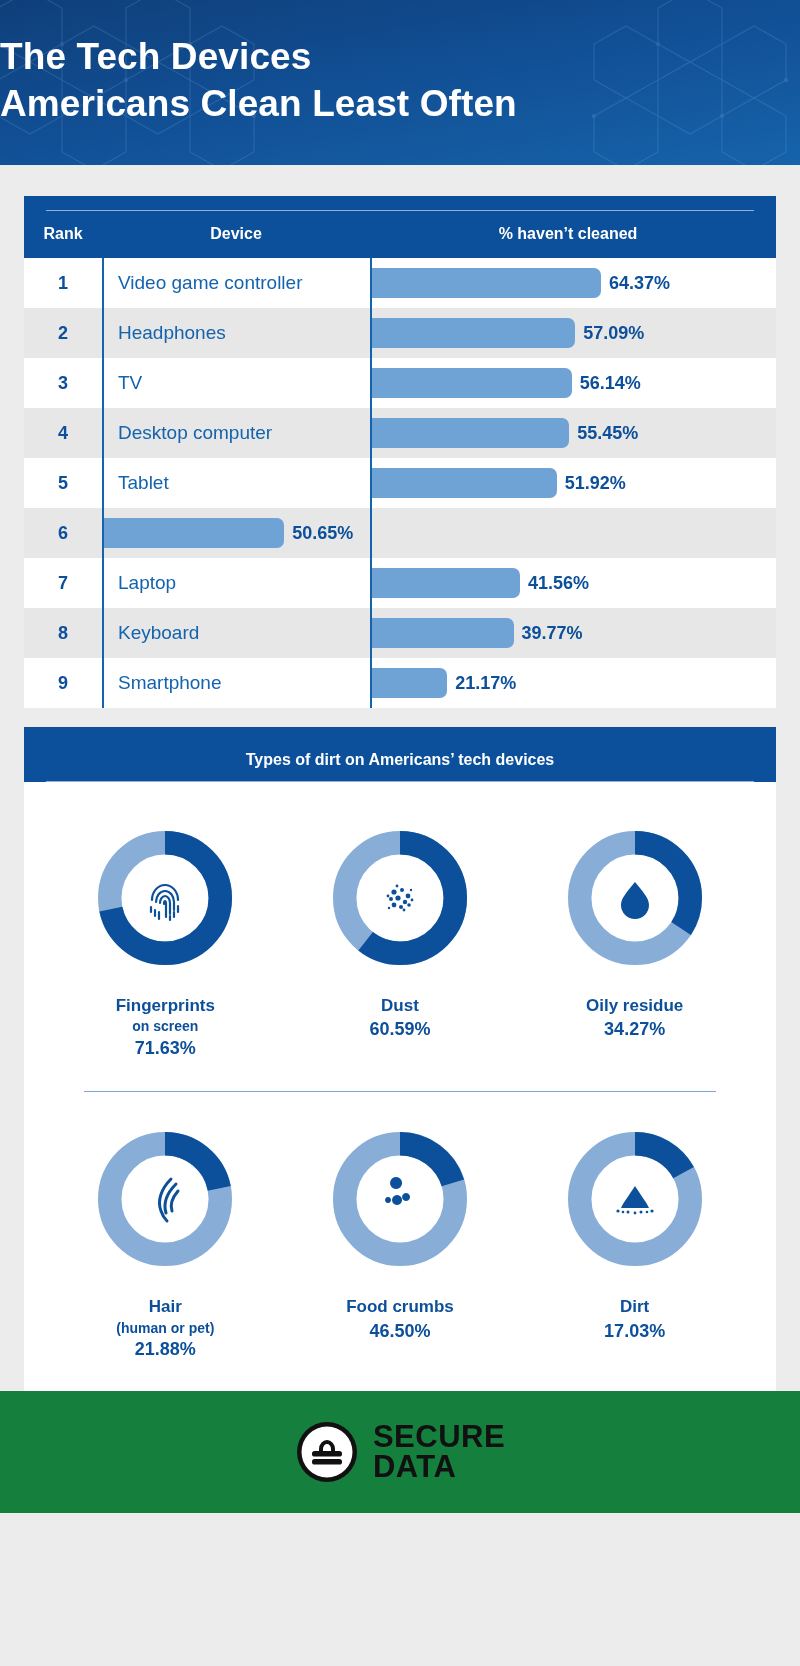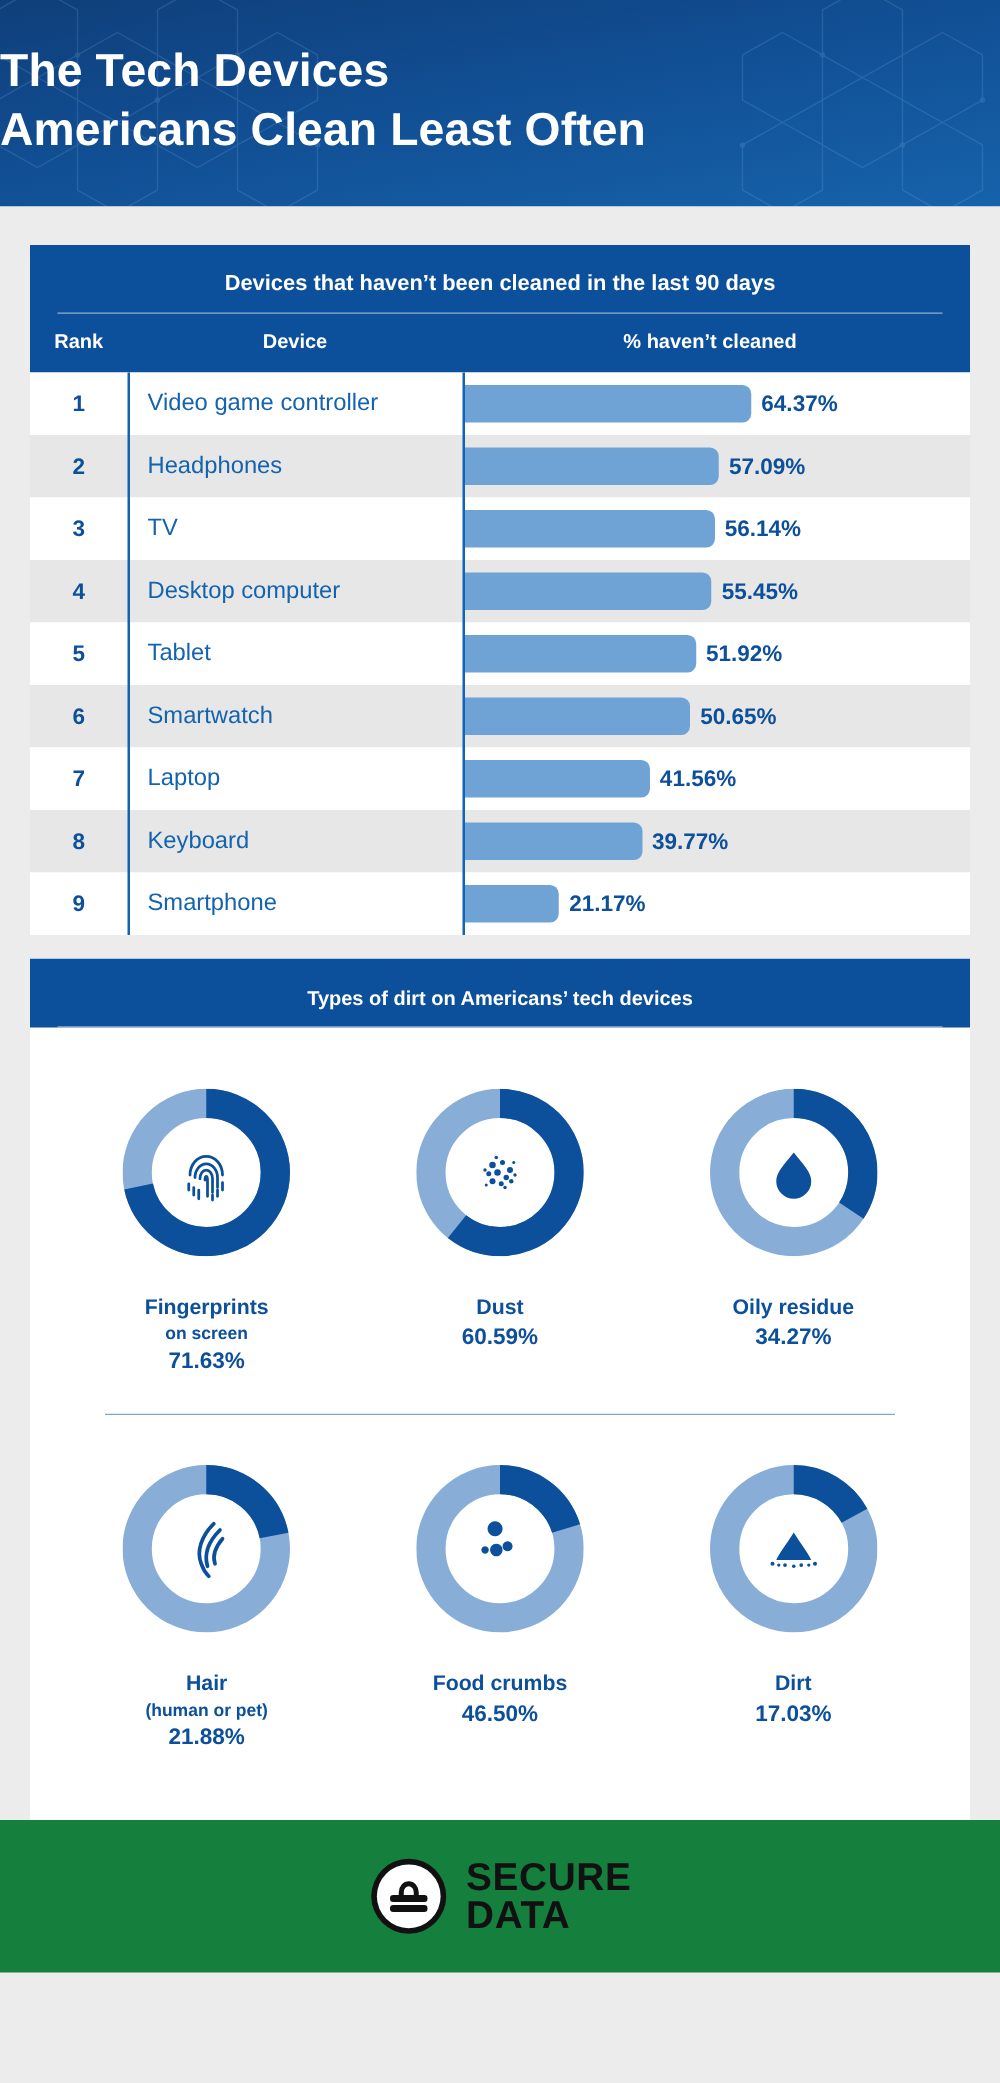--- a/index.html
+++ b/index.html
@@ -124,21 +124,21 @@
     top: 0;
     bottom: 0;
     width: 2px;
     background: #1463ae;
     z-index: 3;
   }
   .vline-1 { left: 78px; }
   .vline-2 { left: 346px; }
 
   
-  .donut-card { margin-top: 19px; padding-bottom: 46px; }
+  .donut-card { margin-top: 19px; padding-bottom: 21px; }
   .donut-head {
     background: #0c4f9a;
     color: #fff;
     padding-top: 16px;
   }
   .donut-head-title {
     text-align: center;
     font-size: 16px;
     font-weight: bold;
     padding: 8px 20px 12px 20px;
@@ -235,21 +235,20 @@
       </g>
     </svg>
     <div class="header-title">
       <span>The Tech Devices</span>
       <span class="l2">Americans Clean Least Often</span>
     </div>
   </div>
 
   <div class="card table-card">
     <div class="tbl-head">
-      <div class="tbl-head-title">Devices that haven’t been cleaned in the last 90 days</div>
       <div class="tbl-head-rule"></div>
       <div class="tbl-head-cols">
         <div class="col-rank">Rank</div>
         <div class="col-dev">Device</div>
         <div class="col-pct">% haven’t cleaned</div>
       </div>
     </div>
     <div class="tbl-body" id="tbl-body">
       <div class="vline vline-1"></div>
       <div class="vline vline-2"></div>
@@ -288,21 +287,20 @@
         <div class="row odd">
           <div class="cell-rank">5</div>
           <div class="cell-dev">Tablet</div>
           <div class="cell-bar">
             <div class="bar" style="width: 184.774px;"></div>
             <div class="bar-label">51.92%</div>
           </div>
         </div>
         <div class="row even">
           <div class="cell-rank">6</div>
-          <div class="cell-dev">Smartwatch</div>
           <div class="cell-bar">
             <div class="bar" style="width: 180.254px;"></div>
             <div class="bar-label">50.65%</div>
           </div>
         </div>
         <div class="row odd">
           <div class="cell-rank">7</div>
           <div class="cell-dev">Laptop</div>
           <div class="cell-bar">
             <div class="bar" style="width: 147.905px;"></div>

